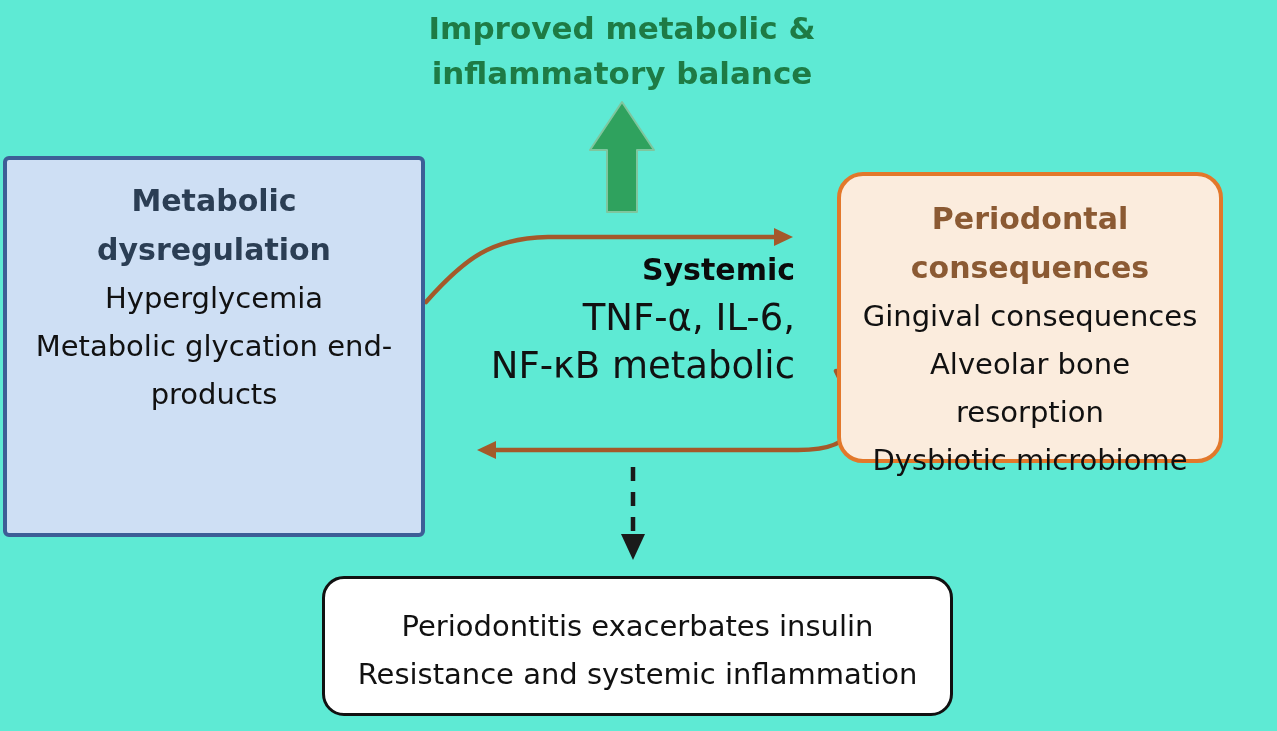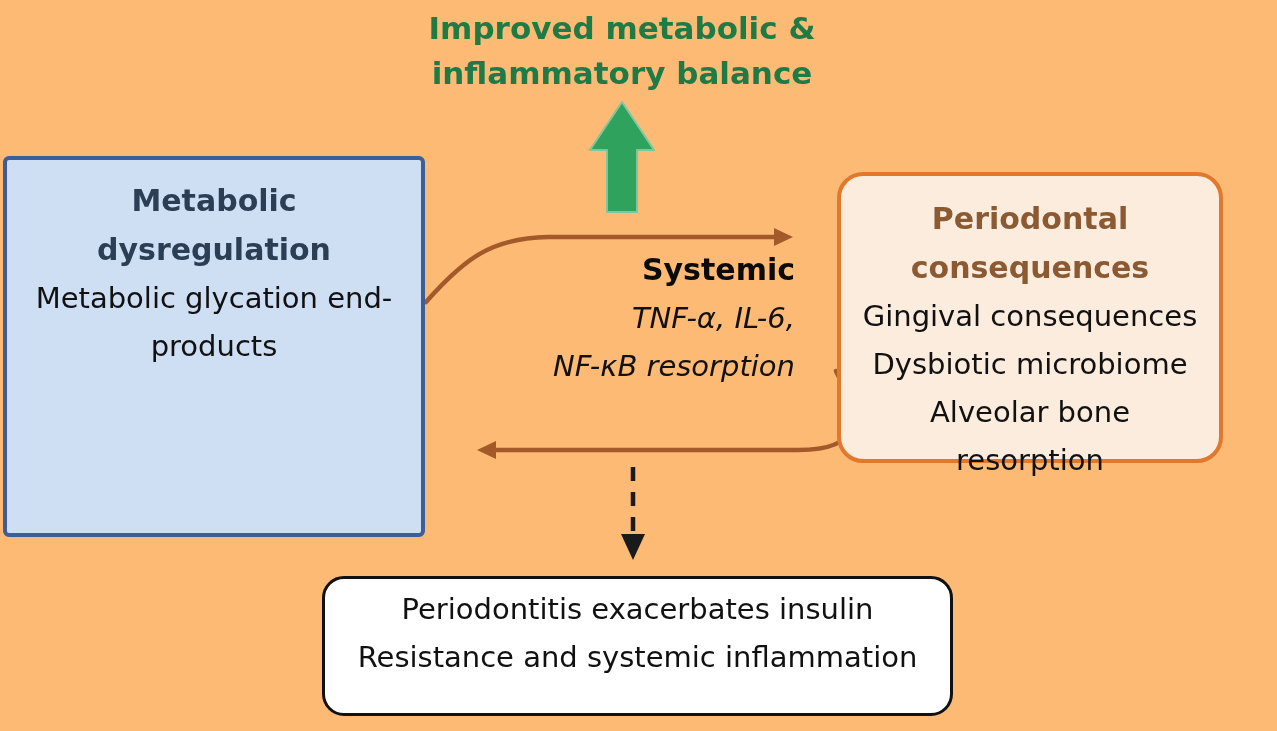--- a/index.html
+++ b/index.html
@@ -1,19 +1,19 @@
 <!DOCTYPE html>
 <html><head>
 <meta charset="utf-8">
 <style>
   html,body{margin:0;padding:0;background:#ffffff;}
   .canvas{
     position:relative;
     width:1277px;height:731px;
-    background:#fdba74;
+    background:#5eead4;
     font-family:"DejaVu Sans","Liberation Sans",sans-serif;
     overflow:hidden;
   }
   .layer{position:absolute;left:0;top:0;width:1277px;height:731px;pointer-events:none;}
 
   .green-title{
     position:absolute;left:0;top:6px;width:1244px;
     text-align:center;
     color:#1E7B45;font-weight:bold;font-size:31px;line-height:45px;
   }
@@ -33,26 +33,26 @@
     left:837px;top:172px;width:386px;height:291px;
     background:#FBECDD;border:4px solid #E2782B;border-radius:26px;
     padding:18px 12px 0 12px;
   }
   .periodontal-box .box-title{color:#8B5A33;max-width:285px;}
 
   .center-text{
     position:absolute;left:450px;top:246px;width:345px;text-align:right;
   }
   .center-text .bold-line{font-weight:bold;font-size:30px;line-height:48px;color:#0b0b0b;}
-  .center-text .plain-line{font-size:29px;line-height:48px;color:#111111;font-style:italic;}
+  .center-text .plain-line{font-size:37px;line-height:48px;color:#111111;}
 
   .outcome-box{
     left:322px;top:576px;width:631px;height:140px;
     background:#ffffff;border:3px solid #111111;border-radius:22px;
-    padding-top:6px;
+    padding-top:23px;
   }
   .outcome-box .box-line{line-height:48px;}
 </style>
 </head>
 <body>
 
 <div class="canvas">
 
   <svg class="layer" viewBox="0 0 1277 731">
 
@@ -68,34 +68,35 @@
     <polygon points="633,560 621,534 645,534" fill="#1A1A1A"></polygon>
   </svg>
 
   <div class="green-title">
     <div>Improved metabolic &amp;</div>
     <div>inflammatory balance</div>
   </div>
 
   <div class="box metabolic-box">
     <div class="box-title">Metabolic dysregulation</div>
+    <div class="box-line">Hyperglycemia</div>
     <div class="box-line">Metabolic glycation end-products</div>
   </div>
 
   <div class="center-text">
     <div class="bold-line">Systemic</div>
     <div class="plain-line">TNF-α, IL-6,</div>
-    <div class="plain-line">NF-κB resorption</div>
+    <div class="plain-line">NF-κB metabolic</div>
   </div>
 
   <div class="box periodontal-box">
     <div class="box-title">Periodontal consequences</div>
     <div class="box-line">Gingival consequences</div>
+    <div class="box-line">Alveolar bone resorption</div>
     <div class="box-line">Dysbiotic microbiome</div>
-    <div class="box-line">Alveolar bone resorption</div>
   </div>
 
   <div class="box outcome-box">
     <div class="box-line">Periodontitis exacerbates insulin</div>
     <div class="box-line">Resistance and systemic inflammation</div>
   </div>
 
 </div>
 
 </body></html>

